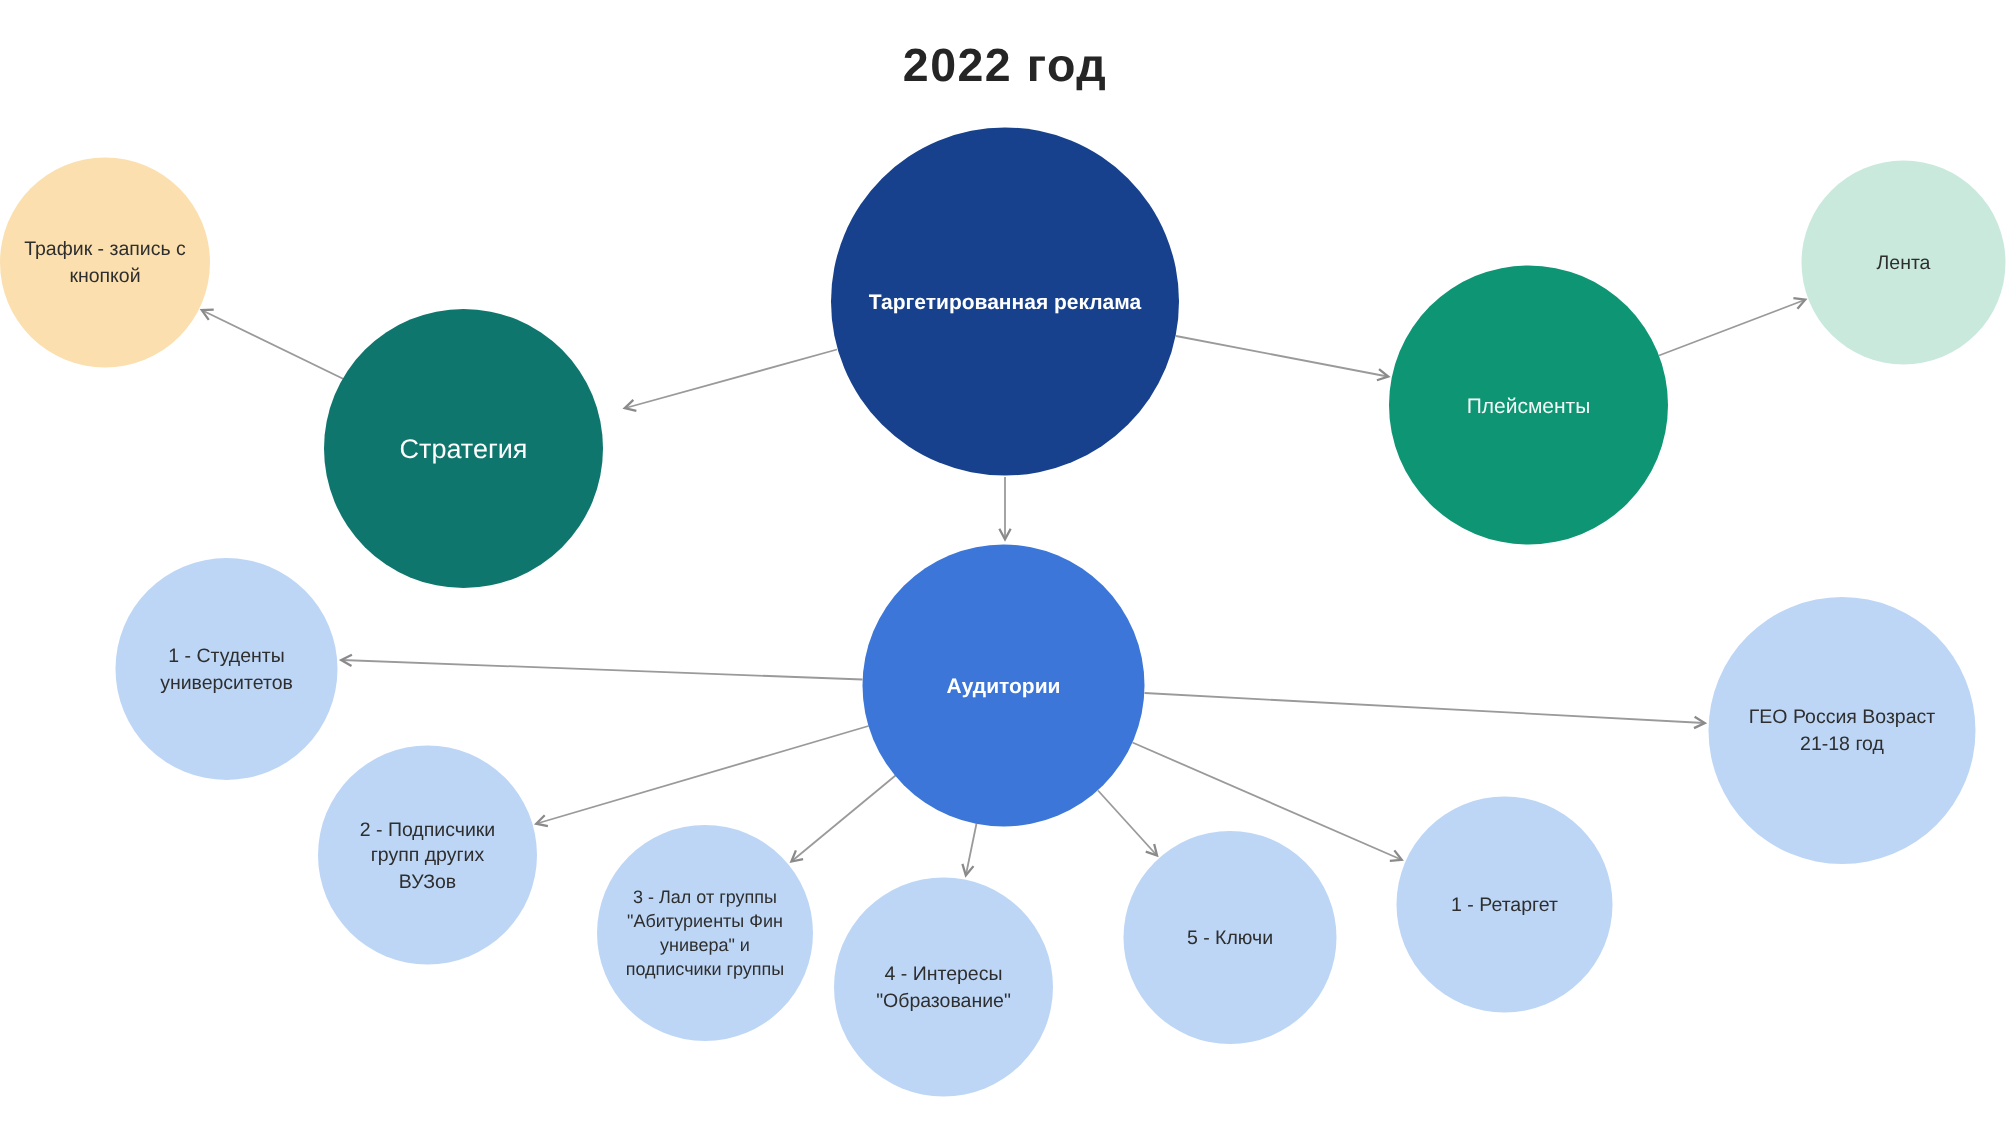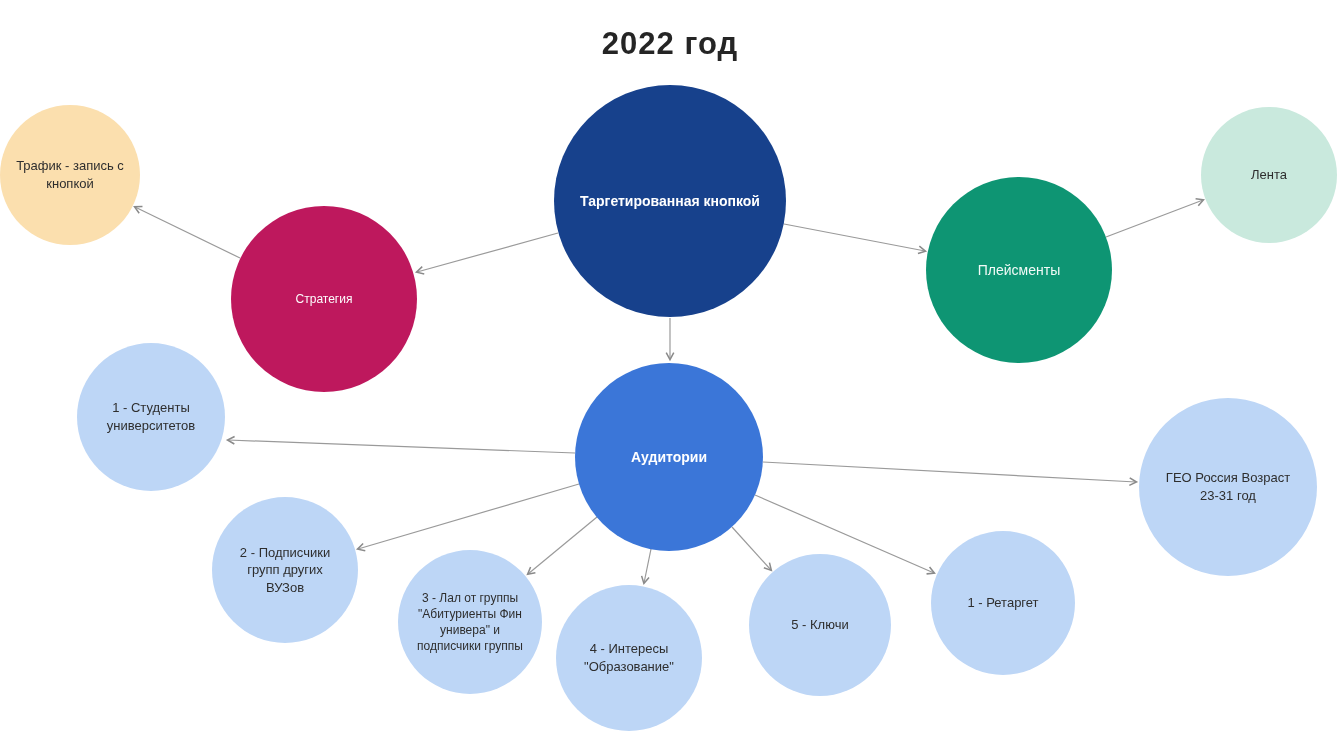--- a/index.html
+++ b/index.html
@@ -25,28 +25,28 @@
     border-radius: 50%;
     display: flex; align-items: center; justify-content: center;
     text-align: center;
     font-size: 13px; line-height: 1.35;
     color: #2e2e2e;
     padding: 16px;
   }
   .node span { display: block; }
 
   .n-root       { left: 554px;  top: 85px;  width: 232px; height: 232px; background: #17418c; color: #ffffff; font-weight: bold; font-size: 14px; }
-  .n-strategy   { left: 231px;  top: 206px; width: 186px; height: 186px; background: #be185d; color: #fdfdfd; font-size: 12px; }
+  .n-strategy   { left: 216px;  top: 206px; width: 186px; height: 186px; background: #0f766e; color: #fdfdfd; font-size: 18px; }
   .n-traffic    { left: 0px;    top: 105px; width: 140px; height: 140px; background: #fbdfae; }
   .n-placements { left: 926px;  top: 177px; width: 186px; height: 186px; background: #0e9573; color: #f2faf7; font-size: 14px; }
   .n-feed       { left: 1201px; top: 107px; width: 136px; height: 136px; background: #c9e9dd; }
   .n-audiences  { left: 575px;  top: 363px; width: 188px; height: 188px; background: #3b76d8; color: #ffffff; font-weight: bold; font-size: 14px; }
 
   .n-aud { background: #bdd6f6; }
-  .n-aud1 { left: 77px;   top: 343px; width: 148px; height: 148px; }
+  .n-aud1 { left: 77px;   top: 372px; width: 148px; height: 148px; }
   .n-aud2 { left: 212px;  top: 497px; width: 146px; height: 146px; }
   .n-aud3 { left: 398px;  top: 550px; width: 144px; height: 144px; font-size: 12px; padding: 12px; }
   .n-aud4 { left: 556px;  top: 585px; width: 146px; height: 146px; }
   .n-aud5 { left: 749px;  top: 554px; width: 142px; height: 142px; }
   .n-aud6 { left: 931px;  top: 531px; width: 144px; height: 144px; }
   .n-geo  { left: 1139px; top: 398px; width: 178px; height: 178px; }
 </style>
 </head>
 <body>
 
@@ -70,21 +70,21 @@
       <line x1="651" y1="549" x2="644" y2="583" marker-end="url(#arrow)"></line>
       <line x1="732" y1="527" x2="771" y2="570" marker-end="url(#arrow)"></line>
       <line x1="755" y1="495" x2="934" y2="573" marker-end="url(#arrow)"></line>
       <line x1="763" y1="462" x2="1136" y2="482" marker-end="url(#arrow)"></line>
     </g>
   </svg>
 
   <h1 class="title">2022 год</h1>
 
   <div class="node n-root">
-    <span>Таргетированная кнопкой</span>
+    <span>Таргетированная реклама</span>
   </div>
 
   <div class="node n-strategy">
     <span>Стратегия</span>
   </div>
 
   <div class="node n-traffic">
     <span>Трафик - запись с кнопкой</span>
   </div>
 
@@ -118,16 +118,16 @@
 
   <div class="node n-aud n-aud5">
     <span>5 - Ключи</span>
   </div>
 
   <div class="node n-aud n-aud6">
     <span>1 - Ретаргет</span>
   </div>
 
   <div class="node n-aud n-geo">
-    <span>ГЕО Россия Возраст 23-31 год</span>
+    <span>ГЕО Россия Возраст 21-18 год</span>
   </div>
 
 </div>
 
 </body></html>

